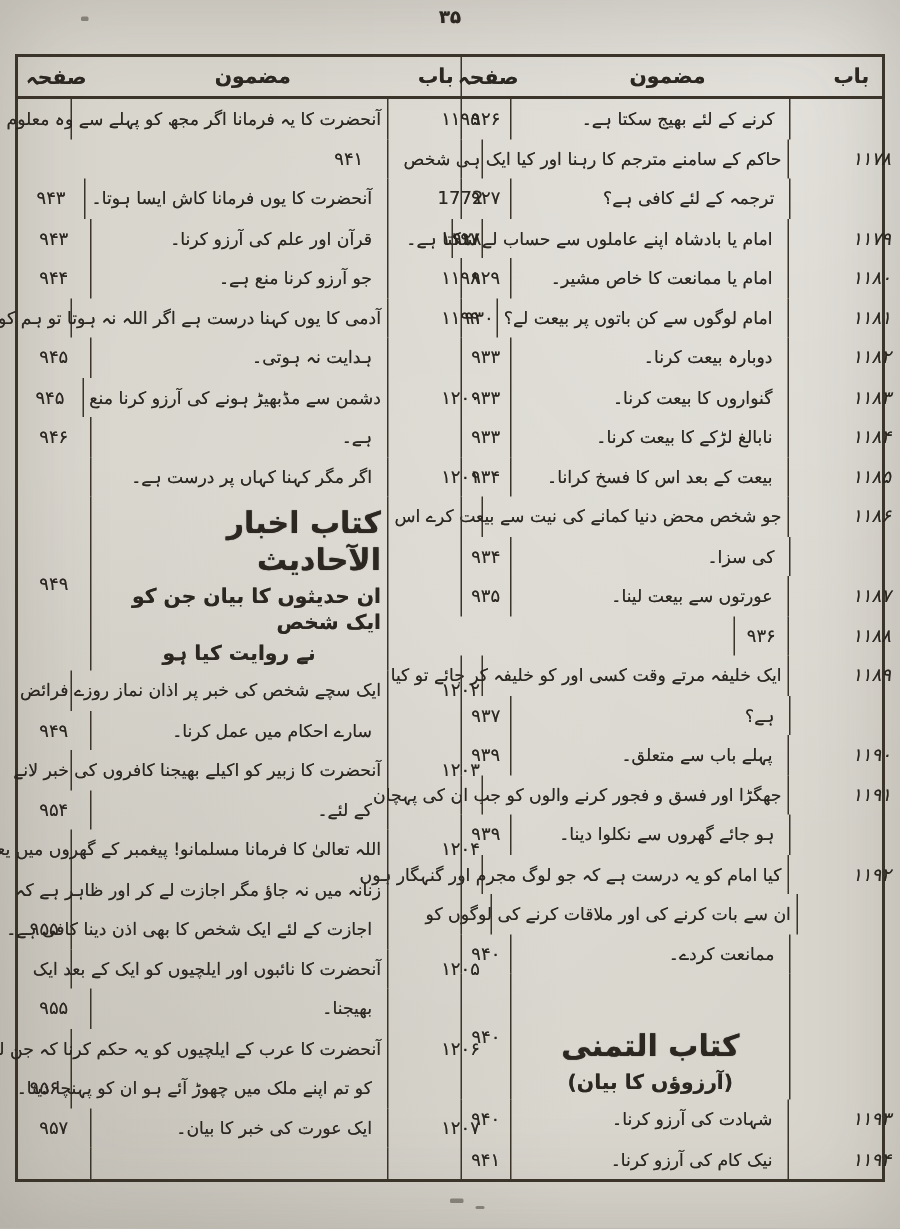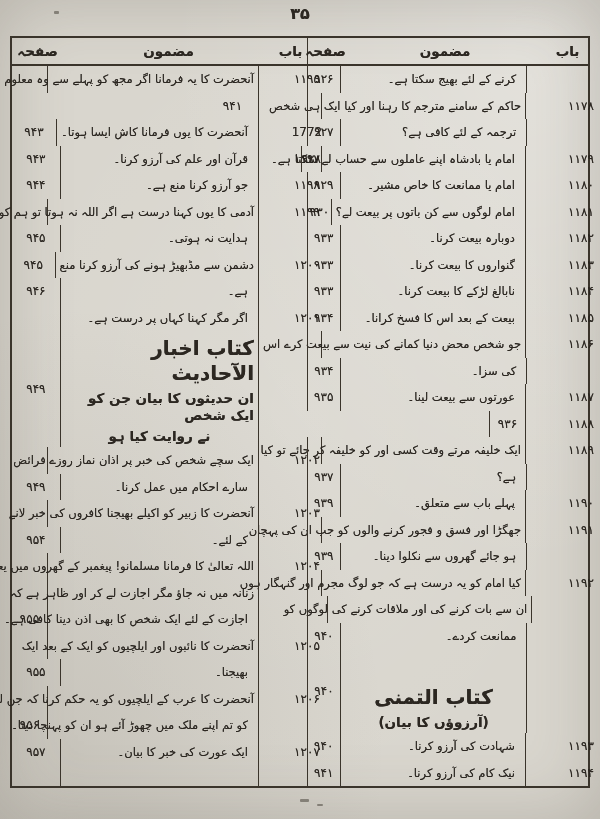--- a/index.html
+++ b/index.html
@@ -19,21 +19,21 @@
       var(--paper);
     box-shadow: inset 0 0 70px rgba(92,86,74,.28);
     overflow:hidden;
     font-family:"DejaVu Sans", sans-serif;
     color:var(--ink);
     direction:rtl;
   }
   .folio{
     position:absolute;top:4px;left:0;right:0;
     text-align:center;
-    font-size:16px;font-weight:bold;
+    font-size:12px;font-weight:bold;
     letter-spacing:1px;
     text-shadow:0 0 .5px rgba(0,0,0,.65);
   }
   .toc-table{
     position:absolute;top:36px;left:10px;
     width:580px;height:752px;
     border:2px solid var(--line);
     box-sizing:border-box;
     display:flex;flex-direction:column;
     direction:rtl;
@@ -56,21 +56,21 @@
   .right-half{width:281px;}
   .left-half{width:295px;}
   .line-row,.section-row,.filler-row{display:flex;direction:rtl;}
   .line-row{height:26.5px;flex:0 0 26.5px;}
   .right-half .section-row{height:84px;flex:0 0 84px;}
   .left-half .section-row{height:116px;flex:0 0 116px;}
   .filler-row{flex:1 1 auto;}
   .bab-cell{border-left:1.5px solid var(--line);
     display:flex;align-items:center;justify-content:center;
     font-size:12px;padding-left:48px;}
-  .right-half .bab-cell{width:63px;}
+  .right-half .bab-cell{width:63px;font-style:italic;}
   .left-half  .bab-cell{width:33px;}
   .maz-cell{border-left:1.5px solid var(--line);
     font-size:11.5px;line-height:26.5px;
     white-space:nowrap;overflow:visible;
     padding:0 10px 0 4px;
     text-align:right;
     text-shadow:0 0 .35px rgba(0,0,0,.55);}
   .right-half .maz-cell{width:204px;}
   .left-half  .maz-cell{width:211px;}
   .maz-cell.full{text-align:justify;text-align-last:justify;padding:0 4px;}

